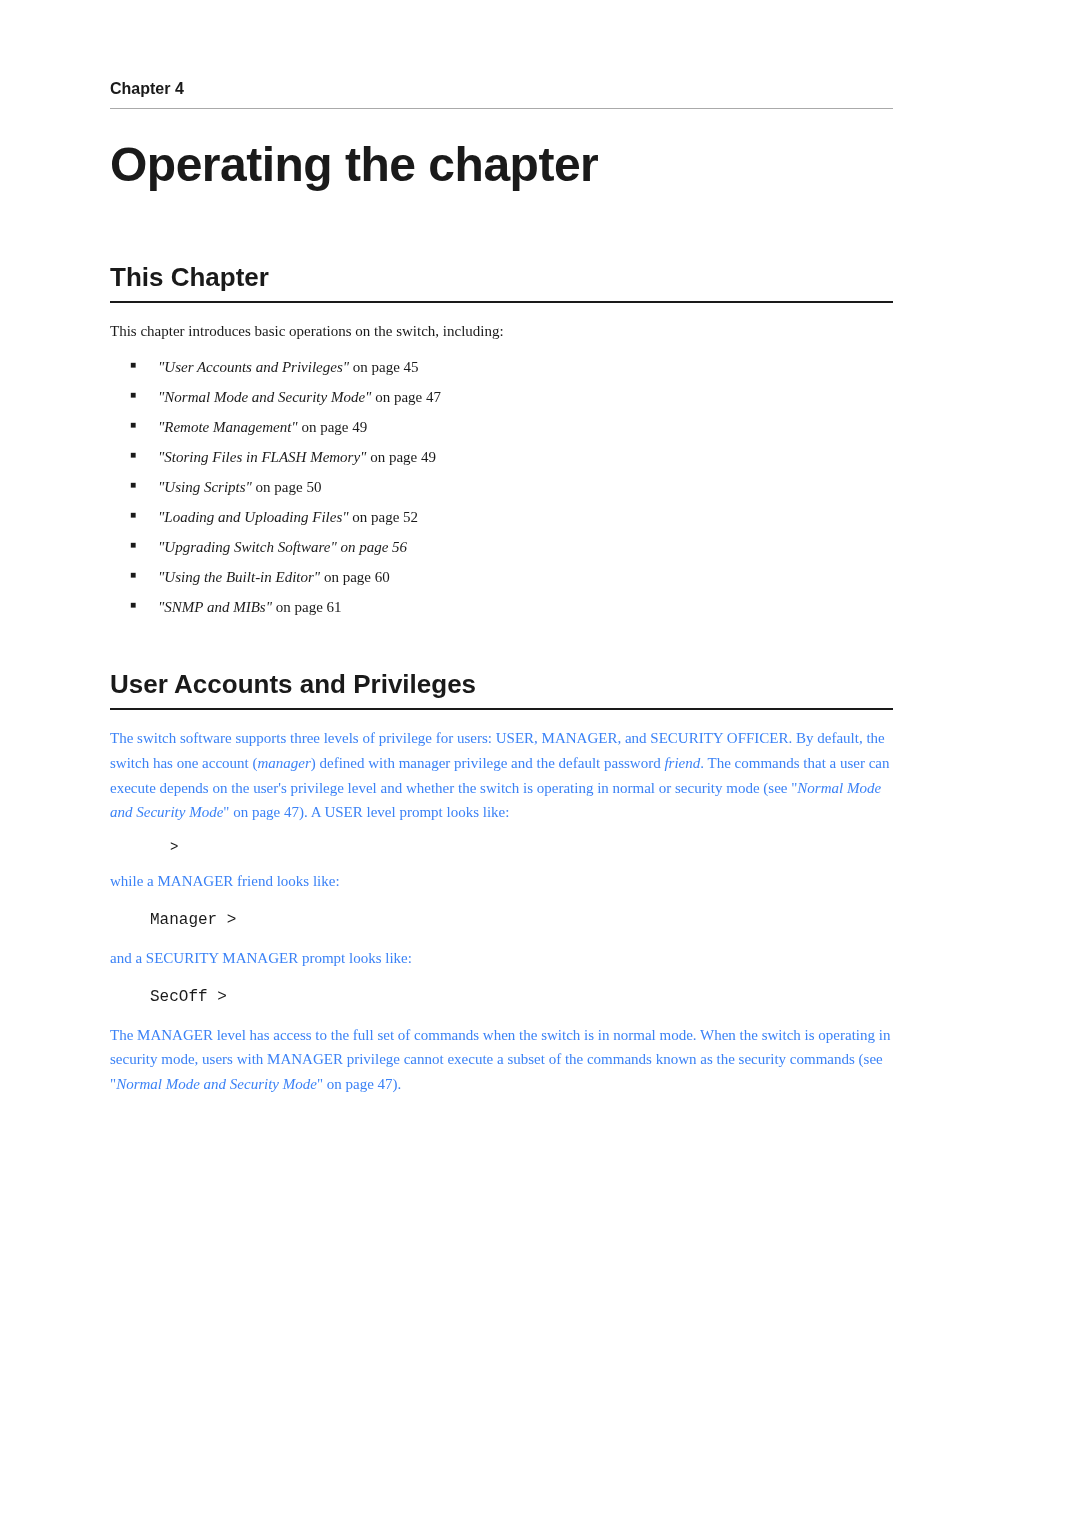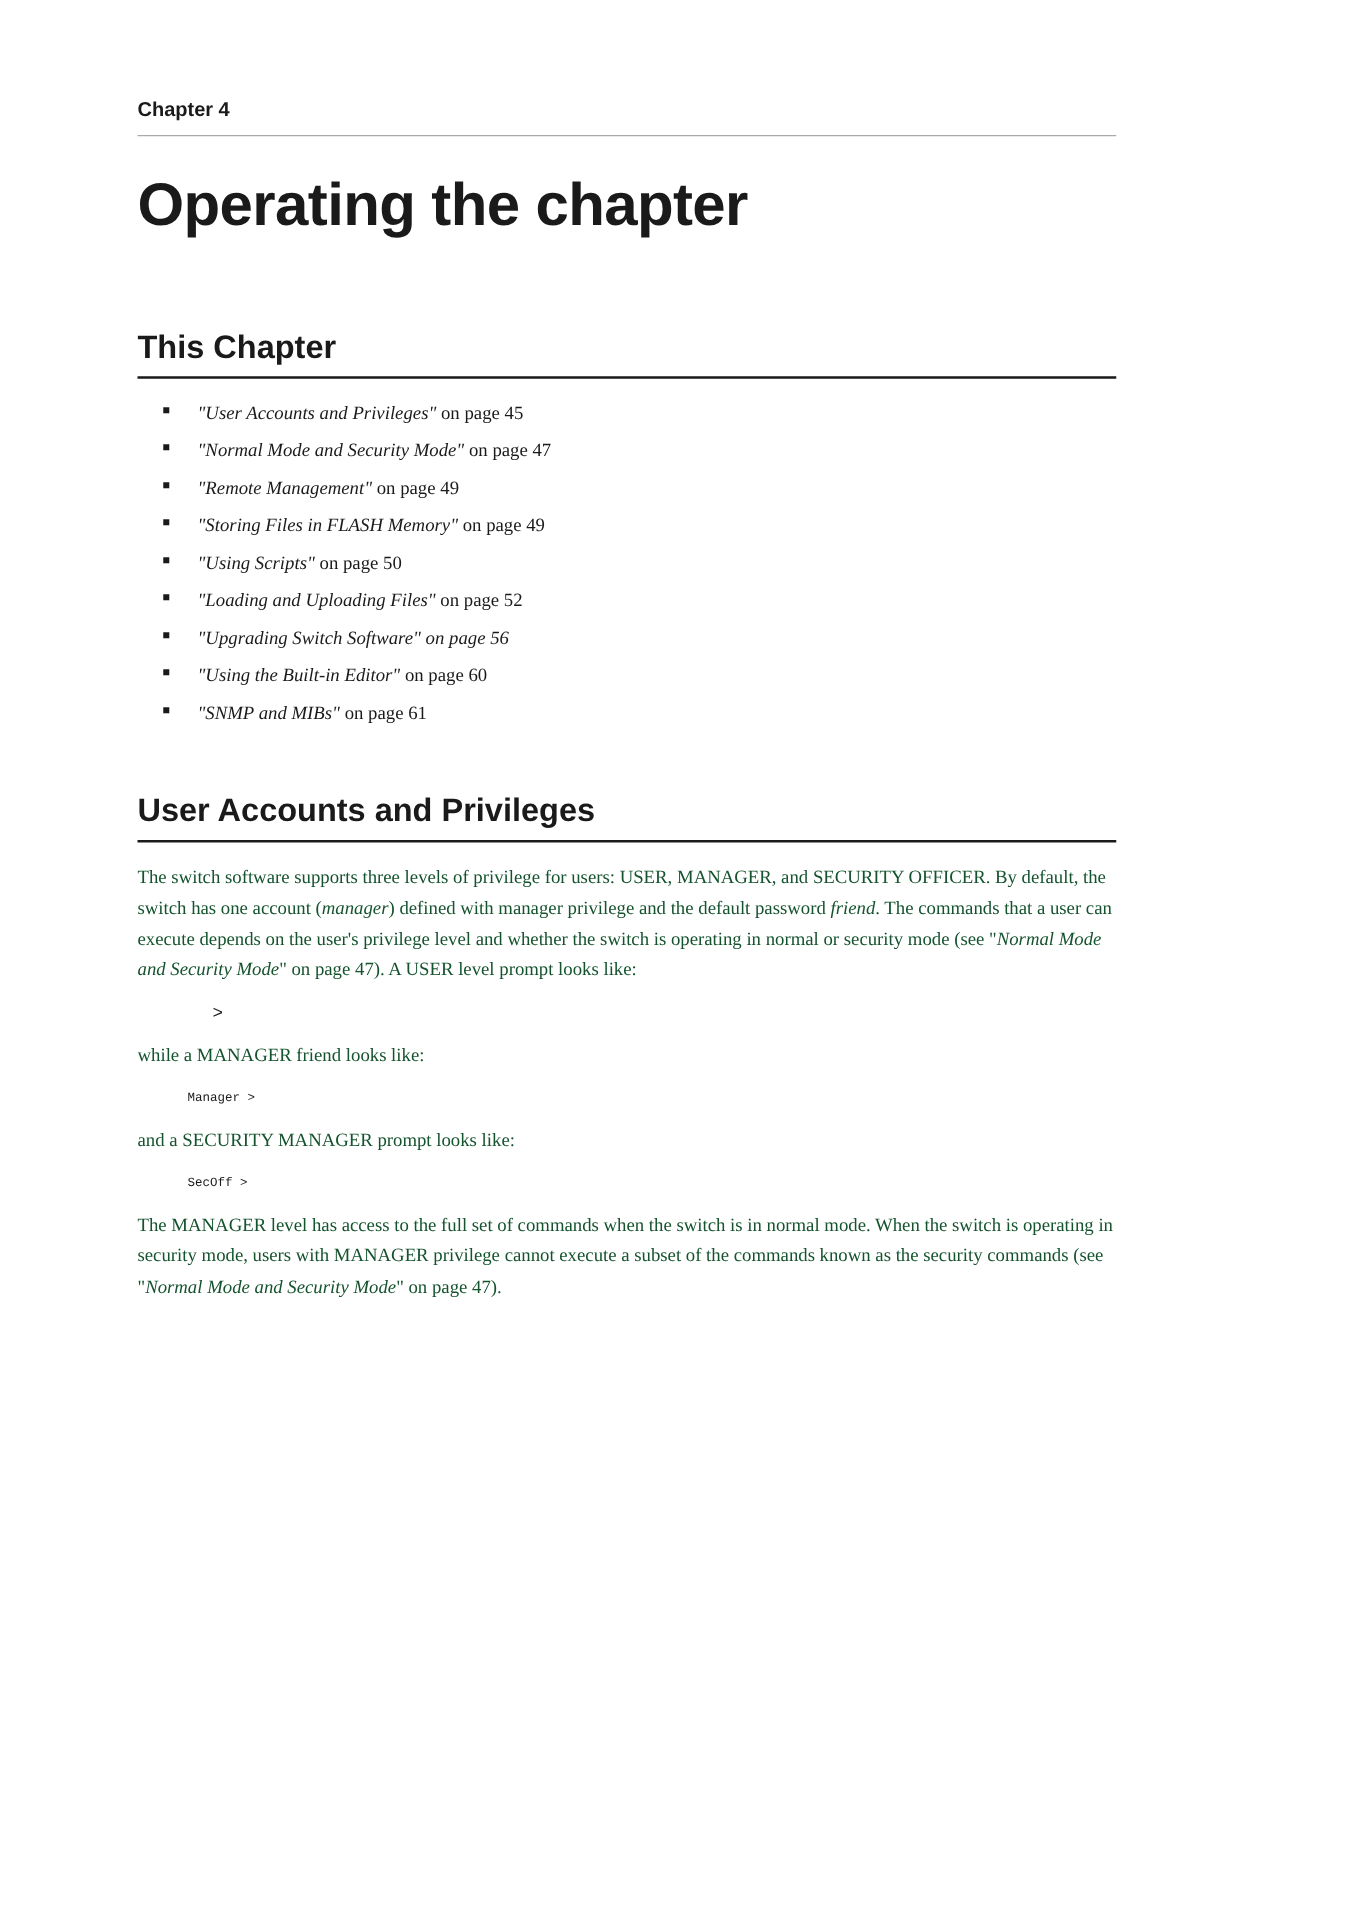--- a/index.html
+++ b/index.html
@@ -98,30 +98,30 @@
     }
 
     .section-gap {
       margin-bottom: 50px;
     }
 
     .body-text {
       font-size: 15px;
       line-height: 1.65;
       margin-bottom: 14px;
-      color: #14532d;
+      color: #3b82f6;
     }
 
     .body-text em {
       font-style: italic;
     }
 
     .code-block {
       font-family: 'Courier New', Courier, monospace;
-      font-size: 10px;
+      font-size: 16px;
       color: #1a1a1a;
       margin: 6px 0 14px 40px;
       line-height: 1.5;
     }
 
     .prompt-line {
       font-family: 'Courier New', Courier, monospace;
       font-size: 14px;
       color: #1a1a1a;
       margin: 4px 0 14px 60px;
@@ -133,20 +133,21 @@
 <div class="page">
 
   <div class="chapter-label">Chapter 4</div>
   <hr class="chapter-divider">
 
   <h1 class="chapter-title">Operating the chapter</h1>
 
   <div class="section-gap">
     <h2 class="section-heading">This Chapter</h2>
     <hr class="section-divider">
+    <p class="intro-text">This chapter introduces basic operations on the switch, including:</p>
     <ul class="bullet-list">
       <li><em>"User Accounts and Privileges"</em> on page 45</li>
       <li><em>"Normal Mode and Security Mode"</em> on page 47</li>
       <li><em>"Remote Management"</em> on page 49</li>
       <li><em>"Storing Files in FLASH Memory"</em> on page 49</li>
       <li><em>"Using Scripts"</em> on page 50</li>
       <li><em>"Loading and Uploading Files"</em> on page 52</li>
       <li><em>"Upgrading Switch Software" on page 56</em></li>
       <li><em>"Using the Built-in Editor"</em> on page 60</li>
       <li><em>"SNMP and MIBs"</em> on page 61</li>

